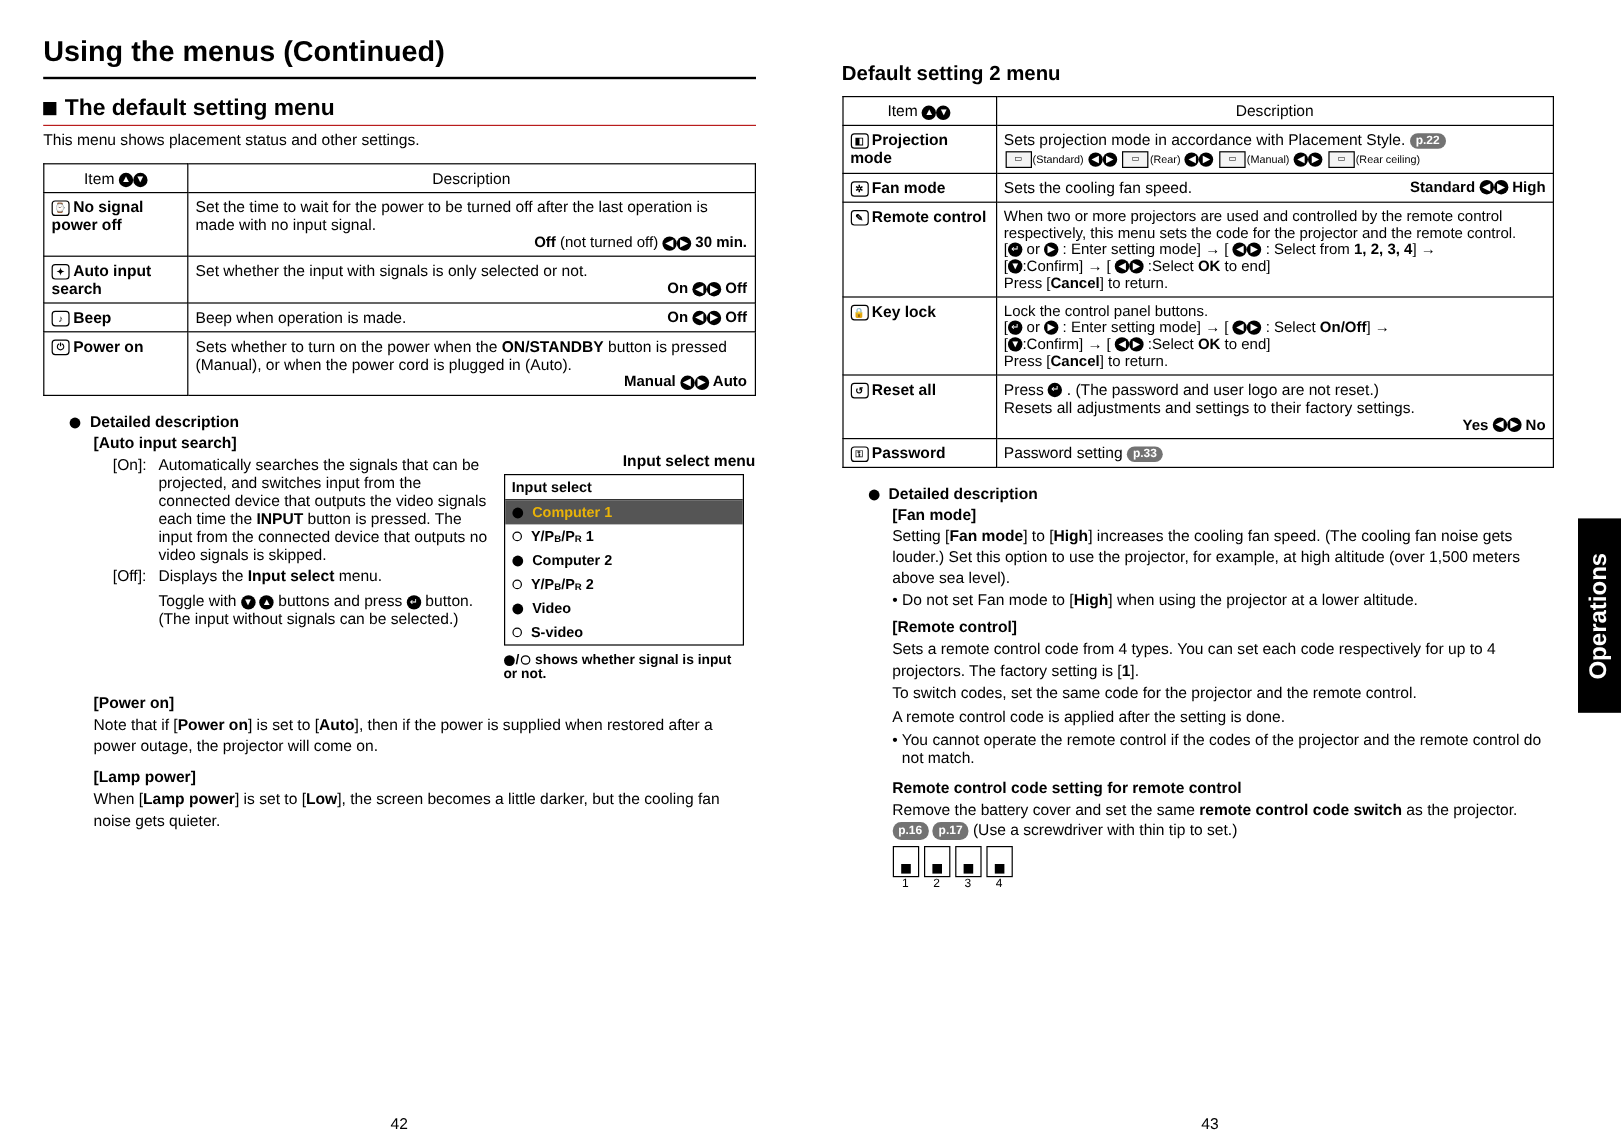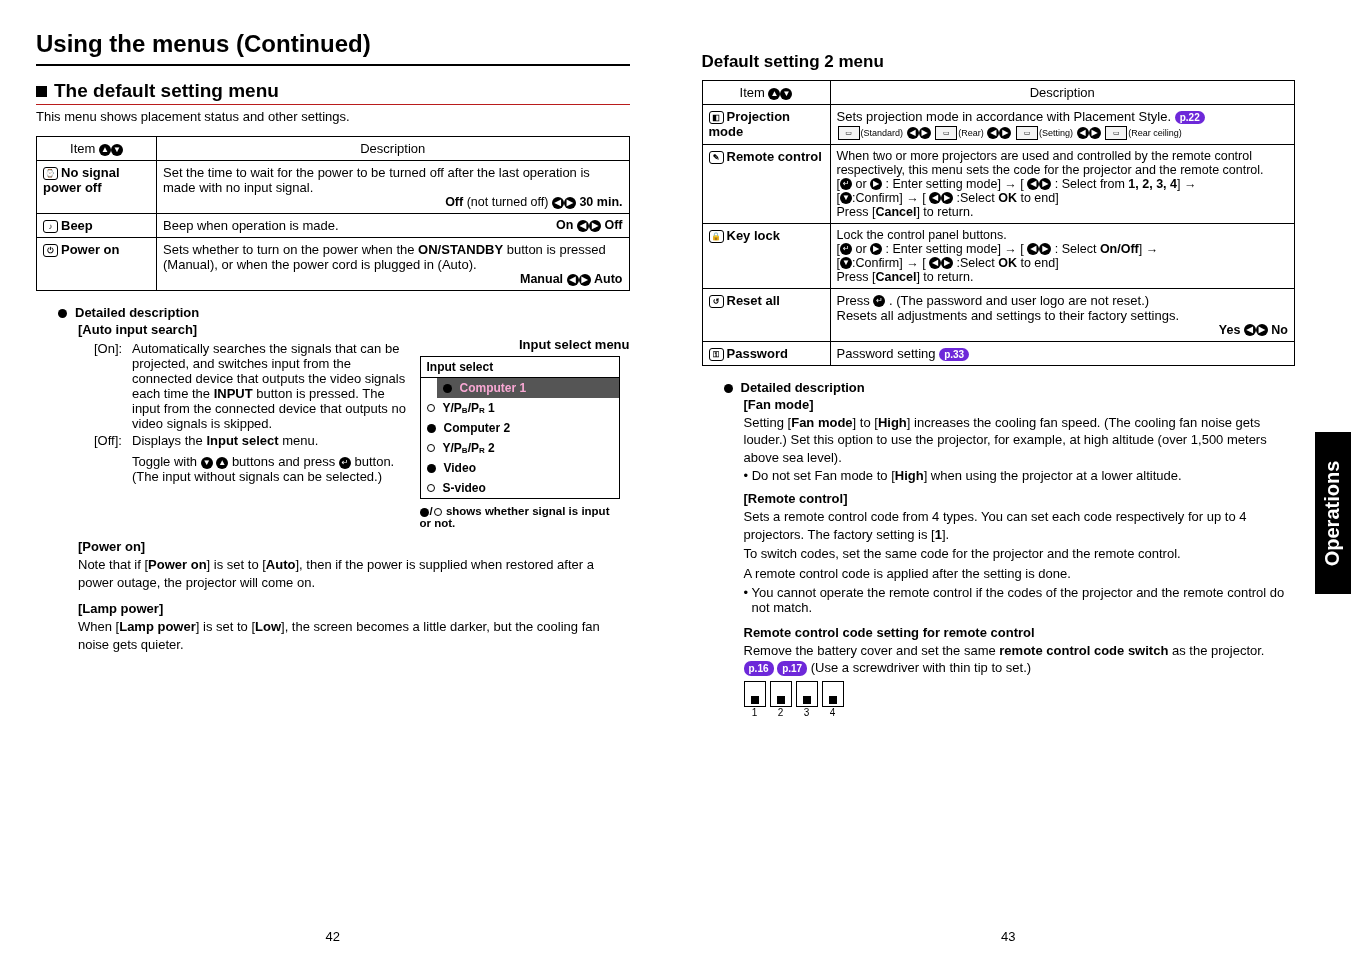--- a/index.html
+++ b/index.html
@@ -29,29 +29,29 @@
   .detailed { margin-top: 14px; font-size: 13px; }
   .detailed .hdr { font-weight: bold; margin-left: 22px; }
   .detailed .hdr2 { font-weight: bold; margin-left: 42px; margin-top:2px; }
   .desc-block { margin-left: 58px; margin-top:4px; }
   .on-off-row { display:flex; align-items:flex-start; margin-top:2px; }
   .on-off-row .tag { width:38px; font-weight:normal; }
   .on-off-row .body { flex:1; }
   .inset-box { border:1px solid #000; width: 200px; font-size:12px; margin-top:4px; }
   .inset-box .title { font-weight:bold; padding:3px 6px; border-bottom:1px solid #000; }
   .inset-box .row { padding:3px 6px; display:flex; align-items:center; }
-  .inset-box .row.sel { background:#555; color:#f9a8d4;margin-left:16px; }
+  .inset-box .row.sel { background:#555; color:#eab308; }
   .inset-note { font-size:11.5px; font-weight:bold; margin-top:6px; width:200px; }
   .two-col { display:flex; gap:12px; }
   .two-col .left { flex:1; }
   .two-col .right { width:210px; }
   .sub-h { font-weight:bold; font-size:13px; margin:10px 0 2px 42px; }
   .para { font-size:13px; margin-left:42px; margin-top:2px; line-height:1.35; }
   .pnum { position:absolute; bottom:10px; width:calc(100% - 72px); text-align:center; font-size:13px; }
-  .pill-ref { display:inline-block; background:#6d28d9; color:#fff; font-size:10px; font-weight:bold; padding:1px 5px; border-radius:7px; vertical-align:middle; }
+  .pill-ref { display:inline-block; background:#737373; color:#fff; font-size:10px; font-weight:bold; padding:1px 5px; border-radius:7px; vertical-align:middle; }
   .proj-icon { display:inline-block; width:22px; height:14px; border:1px solid #000; margin:0 1px; vertical-align:middle; font-size:7px; line-height:12px; text-align:center; background:#f4f4f4; }
   .switch-row { display:flex; gap:4px; margin-top:4px; margin-left:22px; }
   .switch { width:22px; height:26px; border:1px solid #000; position:relative; display:flex; flex-direction:column; justify-content:flex-end; }
   .switch .nub { width:8px; height:8px; background:#000; margin:2px auto; }
   .switch-num { font-size:10px; text-align:center; }
   .small-title-right { font-size:13px; font-weight:bold; text-align:right; margin-bottom:2px; }
   .bullet-line { font-size:13px; margin-left:22px; text-indent:-8px; padding-left:8px; margin-top:2px; }
   sub { font-size:8px; vertical-align:baseline; position:relative; bottom:-1px; }
 </style>
 </head>
@@ -74,20 +74,27 @@
       <th>Description</th>
     </tr>
     <tr>
       <td class="item"><span class="item-icon">⌚</span><span>No signal power off</span></td>
       <td>
         <span>Set the time to wait for the power to be turned off after the last operation is made with no input signal.</span>
         <div class="toggle-line"><b>Off</b> <span class="dull">(not turned off)</span> <span class="abtn sm">◀</span><span class="abtn sm">▶</span> <b>30 min.</b></div>
       </td>
     </tr>
     <tr>
+      <td class="item"><span class="item-icon">✦</span><span>Auto input search</span></td>
+      <td>
+        <span>Set whether the input with signals is only selected or not.</span>
+        <div class="toggle-line"><b>On</b> <span class="abtn sm">◀</span><span class="abtn sm">▶</span> <b>Off</b></div>
+      </td>
+    </tr>
+    <tr>
       <td class="item"><span class="item-icon">♪</span><span>Beep</span></td>
       <td>
         <span>Beep when operation is made.</span>
         <span style="float:right;" class="toggle-line"><b>On</b> <span class="abtn sm">◀</span><span class="abtn sm">▶</span> <b>Off</b></span>
       </td>
     </tr>
     <tr>
       <td class="item"><span class="item-icon">⏻</span><span>Power on</span></td>
       <td>
         Sets whether to turn on the power when the <b>ON/STANDBY</b> button is pressed (Manual), or when the power cord is plugged in (Auto).
@@ -170,23 +177,30 @@
       <th>Description</th>
     </tr>
     <tr>
       <td class="item"><span class="item-icon">◧</span><span>Projection mode</span></td>
       <td>
         <span>Sets projection mode in accordance with Placement Style.</span> <span class="pill-ref">p.22</span><br>
         <span class="proj-icon">▭</span><span style="font-size:9px;">(Standard)</span>
         <span class="abtn sm">◀</span><span class="abtn sm">▶</span>
         <span class="proj-icon">▭</span><span style="font-size:9px;text-align:center;">(Rear)</span>
         <span class="abtn sm">◀</span><span class="abtn sm">▶</span>
-        <span class="proj-icon">▭</span><span style="font-size:9px;">(Setting)</span>
+        <span class="proj-icon">▭</span><span style="font-size:9px;">(Manual)</span>
         <span class="abtn sm">◀</span><span class="abtn sm">▶</span>
         <span class="proj-icon">▭</span><span style="font-size:9px;">(Rear ceiling)</span>
+      </td>
+    </tr>
+    <tr>
+      <td class="item"><span class="item-icon">✲</span><span>Fan mode</span></td>
+      <td>
+        <span>Sets the cooling fan speed.</span>
+        <span style="float:right;" class="toggle-line"><b>Standard</b> <span class="abtn sm">◀</span><span class="abtn sm">▶</span> <b>High</b></span>
       </td>
     </tr>
     <tr>
       <td class="item"><span class="item-icon">✎</span><span>Remote control</span></td>
       <td style="font-size:12.5px;">
         <span>When two or more projectors are used and controlled by the remote control respectively, this menu sets the code for the projector and the remote control.</span><br>
         [<span class="abtn sm">↵</span><span> or </span><span class="abtn sm">▶</span><span> : Enter setting mode] → [ </span><span class="abtn sm">◀</span><span class="abtn sm">▶</span><span> : Select from </span><b>1, 2, 3, 4</b><span>] →</span><br>
         [<span class="abtn sm">▼</span><span>:Confirm] → [ </span><span class="abtn sm">◀</span><span class="abtn sm">▶</span><span> :Select </span><b>OK</b><span> to end]</span><br>
         <span>Press [</span><b>Cancel</b><span>] to return.</span>
       </td>

